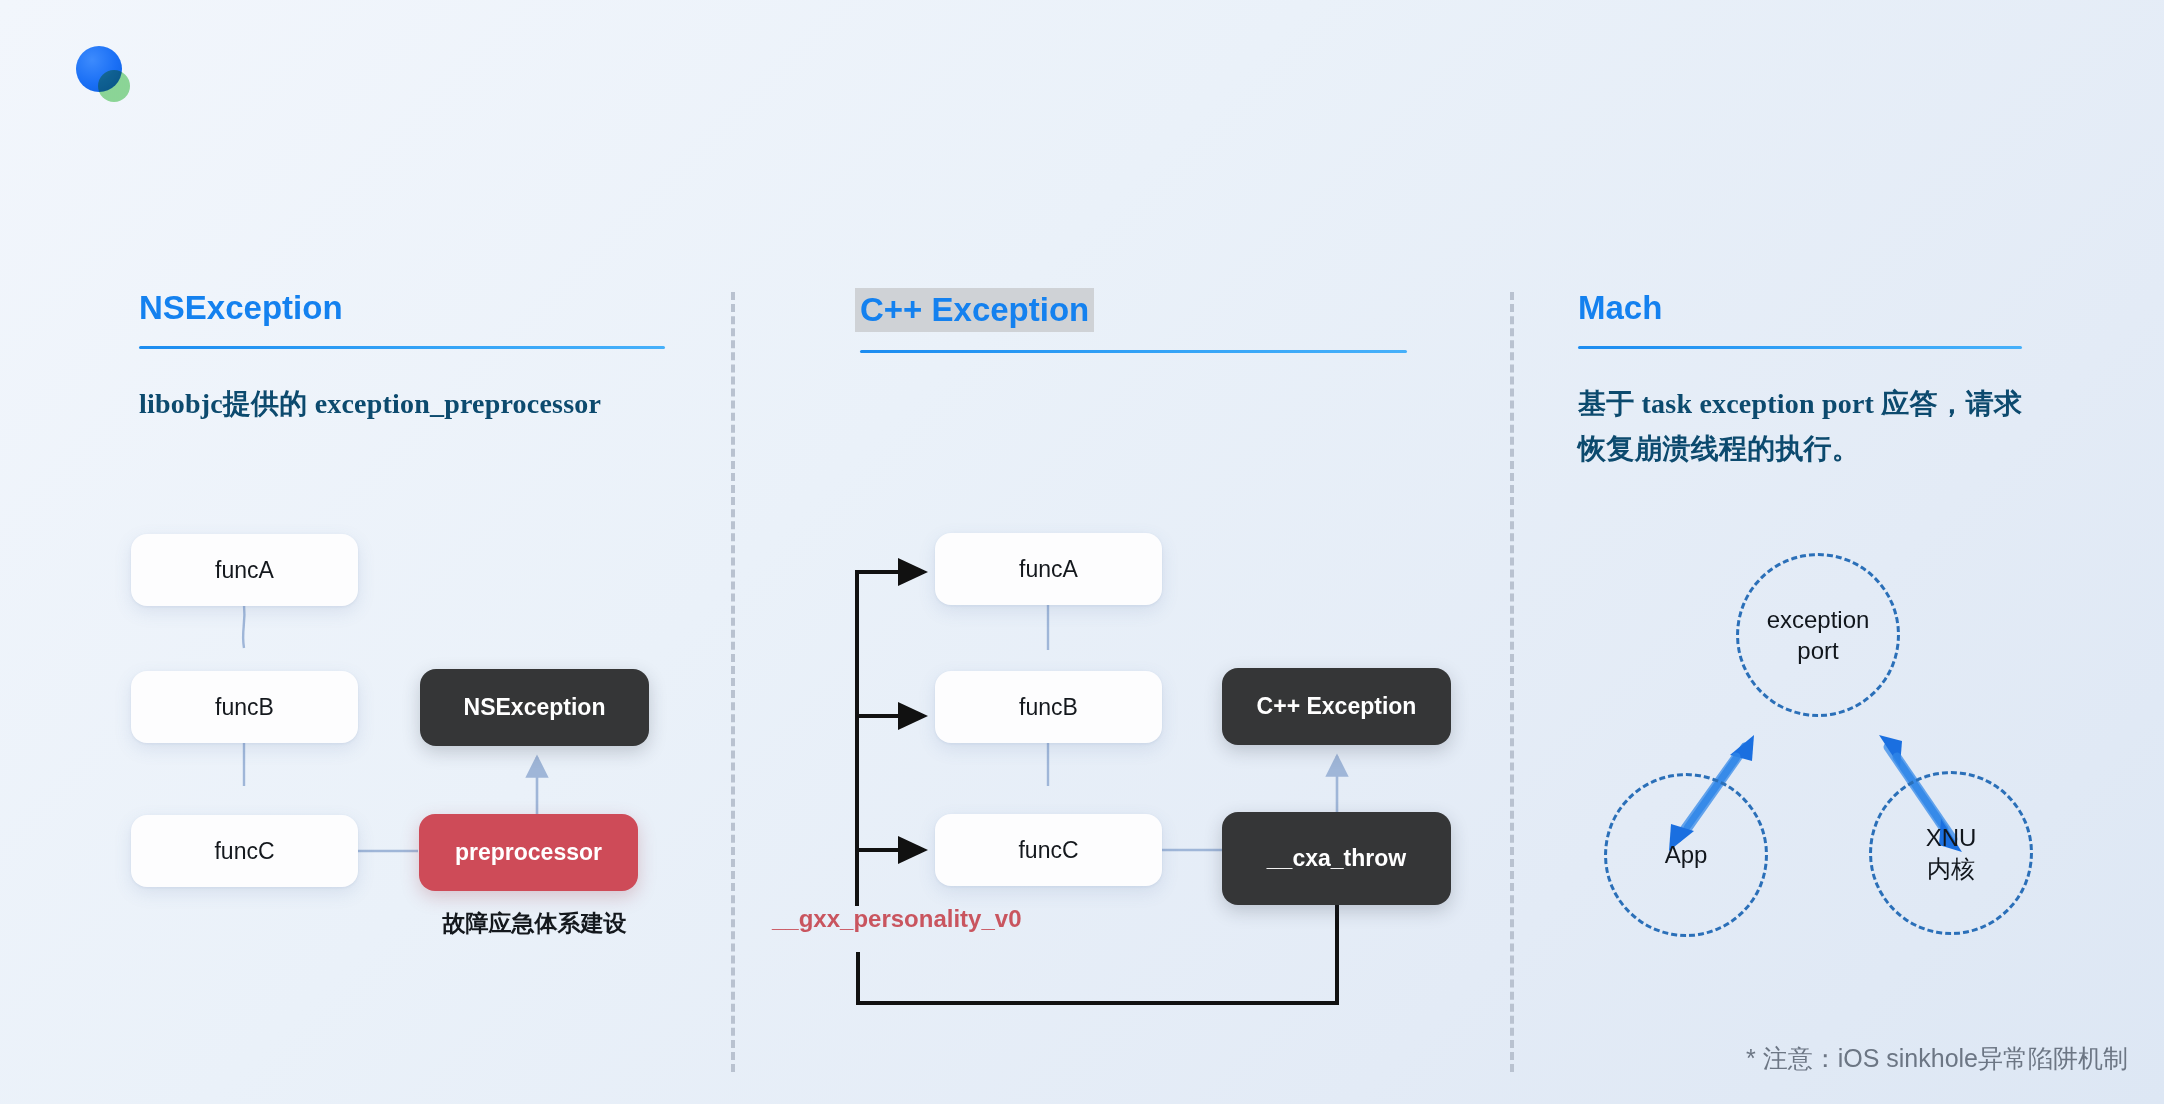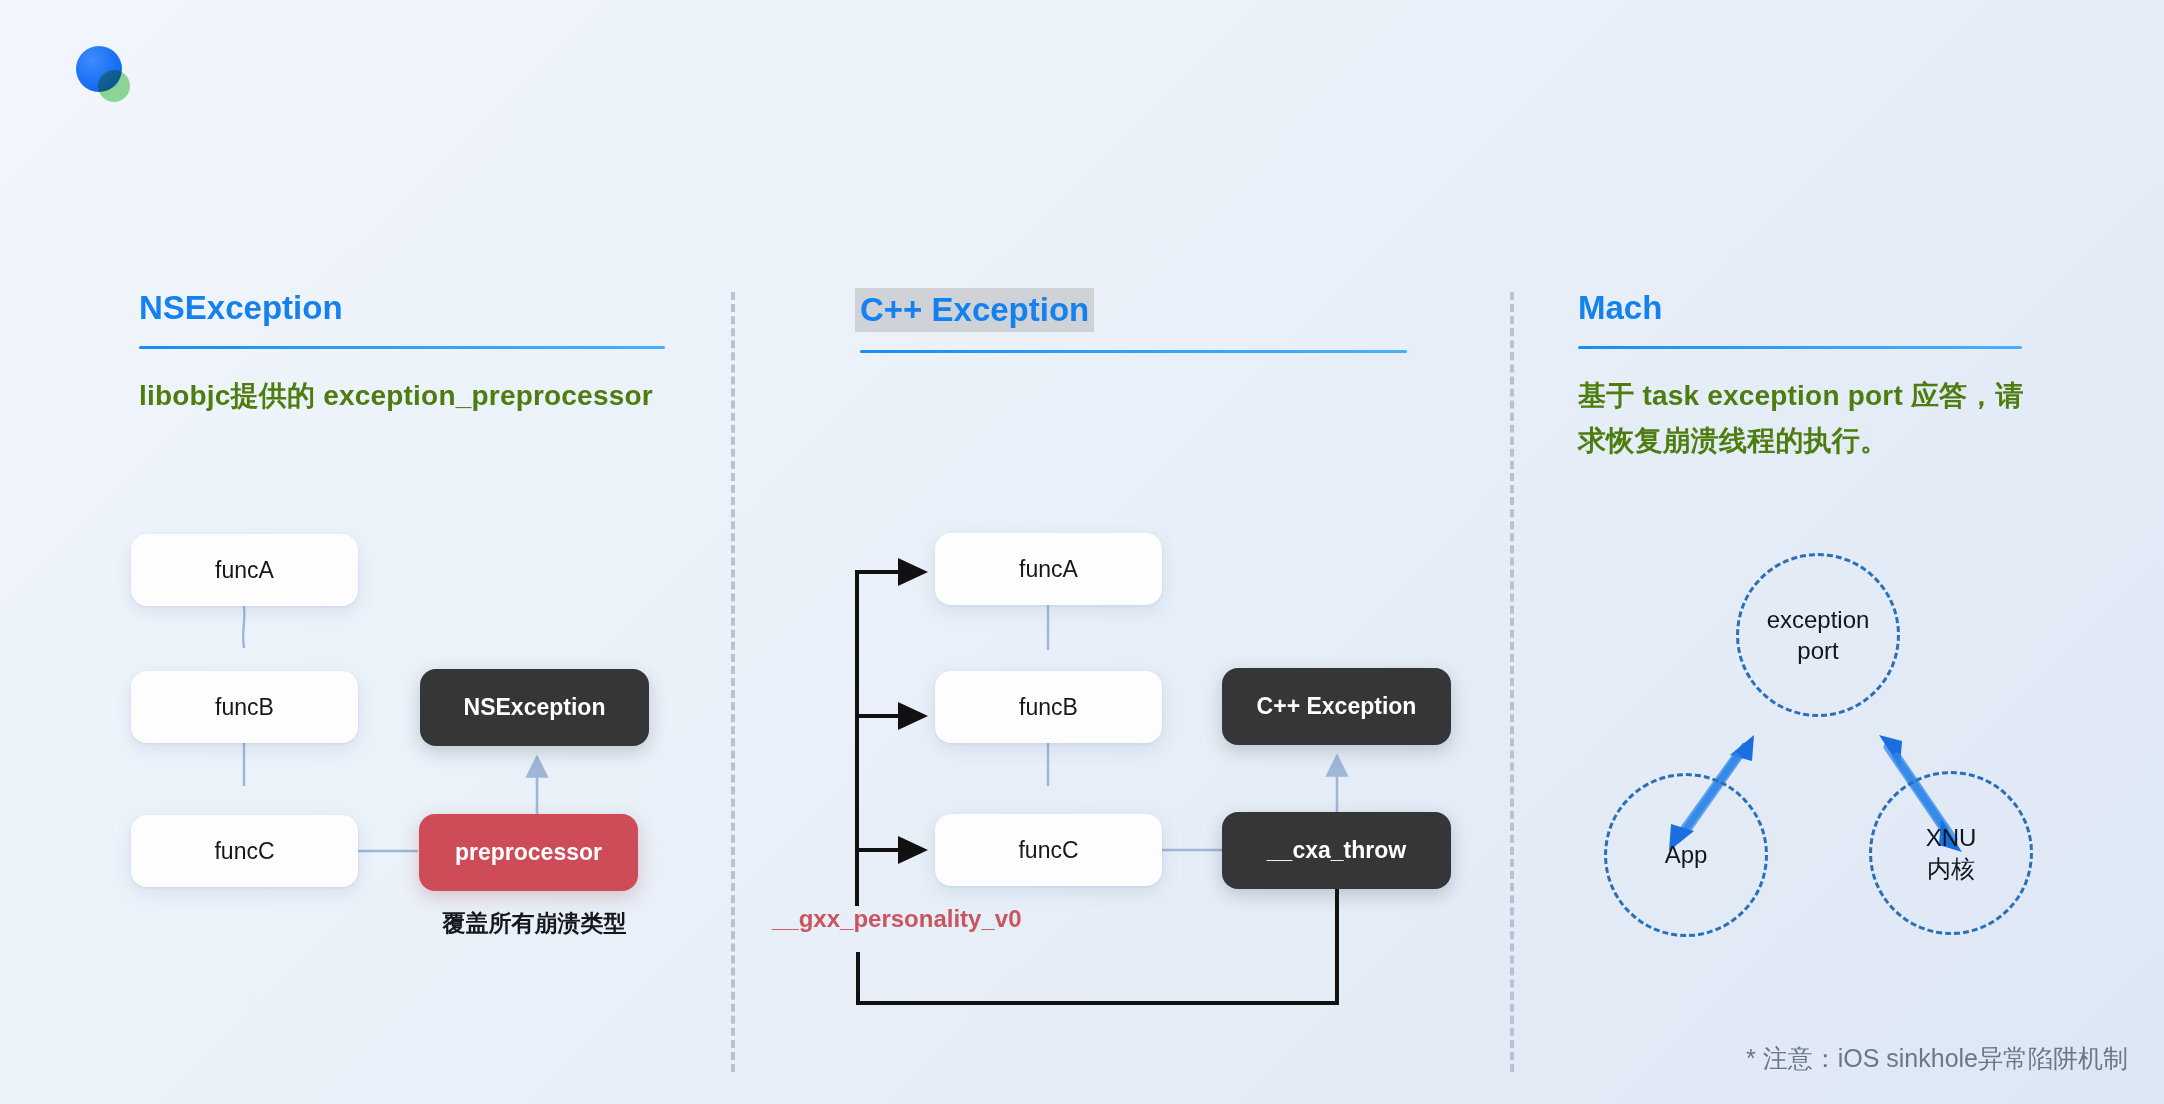--- a/index.html
+++ b/index.html
@@ -39,22 +39,22 @@
 
   .col-head{font-size:33px;font-weight:bold;color:#1481ef;line-height:1.2;
     display:inline-block;white-space:nowrap;}
   .col-head.hl{background:#cfd2d6;padding:2px 5px;margin-left:-5px;}
   .rule{margin-top:18px;height:3px;border-radius:2px;
     background:linear-gradient(90deg,#1c8cf0 0%,#36a5f7 60%,#46b0fa 100%);}
   .col.c1 .rule{width:526px;}
   .col.c2 .rule{width:547px;}
   .col.c3 .rule{width:444px;}
 
-  .col-desc{margin-top:24px;font-size:28px;font-weight:bold;color:#4d7c0f;
-    line-height:1.62;letter-spacing:.2px;}
+  .col-desc{margin-top:32px;font-size:28px;font-weight:bold;color:#0c4a6e;
+    line-height:1.62;letter-spacing:.2px;font-family:Liberation Serif, serif;}
 
   
   .canvas{position:absolute;left:0;top:0;width:2164px;height:1104px;
     pointer-events:none;}
 
   .node{position:absolute;display:flex;align-items:center;justify-content:center;
     border-radius:16px;font-size:23px;text-align:center;line-height:1.25;}
   .node.white{background:#fdfdfe;color:#14181d;
     box-shadow:0 6px 18px rgba(80,110,160,.13),0 1px 3px rgba(80,110,160,.10);}
   .node.dark{background:#353637;color:#ffffff;font-weight:bold;
@@ -163,27 +163,27 @@
 
     <path d="M1897,757 L1953,839" stroke="url(#ga4)" stroke-width="9" fill="none" stroke-linecap="round"></path>
     <path d="M1962,852 l-23,-7 l2,-26 z" fill="#1a6fe0"></path>
   </svg>
 
   <div class="node white" style="left:131px;top:534px;width:227px;height:72px;">funcA</div>
   <div class="node white" style="left:131px;top:671px;width:227px;height:72px;">funcB</div>
   <div class="node white" style="left:131px;top:815px;width:227px;height:72px;">funcC</div>
   <div class="node dark" style="left:420px;top:669px;width:229px;height:77px;">NSException</div>
   <div class="node red" style="left:419px;top:814px;width:219px;height:77px;">preprocessor</div>
-  <div class="caption" style="left:419px;top:908px;width:231px;">覆盖所有崩溃类型</div>
+  <div class="caption" style="left:419px;top:908px;width:231px;">故障应急体系建设</div>
 
   <div class="node white" style="left:935px;top:533px;width:227px;height:72px;">funcA</div>
   <div class="node white" style="left:935px;top:671px;width:227px;height:72px;">funcB</div>
   <div class="node white" style="left:935px;top:814px;width:227px;height:72px;">funcC</div>
   <div class="node dark" style="left:1222px;top:668px;width:229px;height:77px;">C++ Exception</div>
-  <div class="node dark" style="left:1222px;top:812px;width:229px;height:77px;">__cxa_throw</div>
+  <div class="node dark" style="left:1222px;top:812px;width:229px;height:93px;">__cxa_throw</div>
   <div class="redlabel" style="left:772px;top:905px;">__gxx_personality_v0</div>
 
   <div class="circ" style="left:1604px;top:773px;width:158px;height:158px;">
     <div>App</div>
   </div>
   <div class="circ" style="left:1736px;top:553px;width:158px;height:158px;">
     <div>
       <div>exception</div>
       <div>port</div>
     </div>

